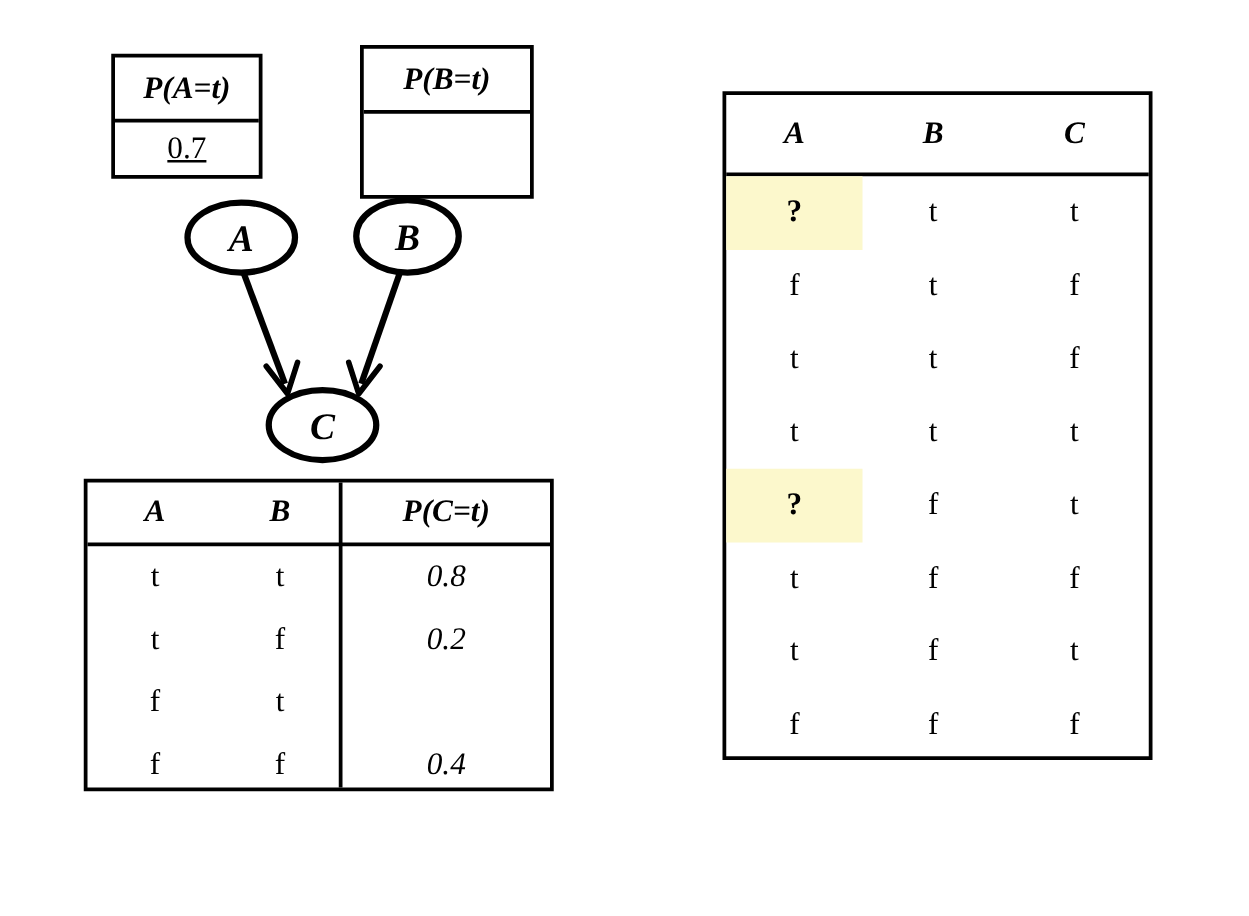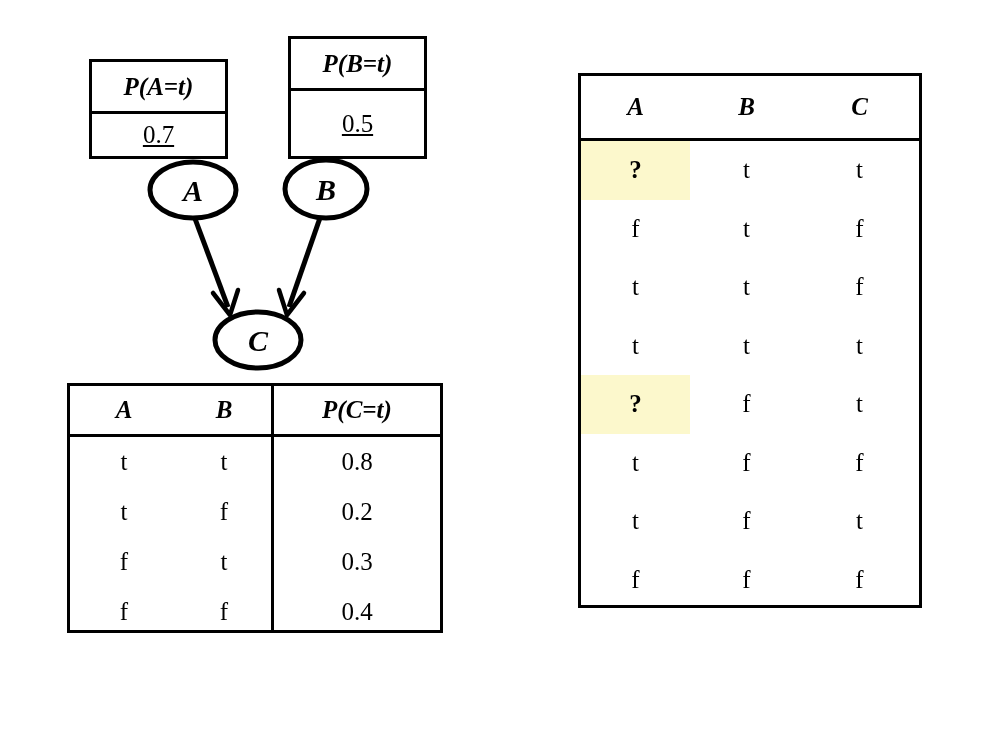--- a/index.html
+++ b/index.html
@@ -110,21 +110,21 @@
     align-items: center;
     justify-content: center;
     font-size: 25px;
   }
   .cell.hdr {
     font-style: italic;
     font-weight: bold;
   }
   .col-a  { left: 21px;  width: 66px; }
   .col-b  { left: 121px; width: 66px; }
-  .col-p  { left: 204px; right: 0; }
+  .col-p  { left: 204px; right: 0; font-style: italic; }
 
   
   #data-table {
     left: 578px;
     top: 73px;
     width: 344px;
     height: 535px;
   }
   #data-header-rule {
     position: absolute;
@@ -168,28 +168,27 @@
   .dcol-a { left: 0px;   width: 109px; }
   .dcol-b { left: 109px; width: 113px; }
   .dcol-c { left: 222px; width: 113px; }
   .dt-cell.highlight {
     background: #fcf8cc;
   }
 </style>
 </head>
 <body>
 
-<div class="box" id="prior-a" style="left:89px; top:59px; width:139px; height:100px;">
+<div class="box" id="prior-a" style="left:89px; top:43px; width:121px; height:100px;">
   <div class="prior-head">P(A=t)</div>
   <div class="prior-val">0.7</div>
 </div>
 
 <div class="box" id="prior-b" style="left:288px; top:36px; width:139px; height:123px;">
   <div class="prior-head">P(B=t)</div>
-  <div class="prior-val">0.5</div>
 </div>
 
 <svg id="graph-svg" width="460" height="390" viewBox="0 0 460 390">
 
   <g>
     <line x1="194" y1="216" x2="228" y2="307" stroke="#000" stroke-width="5"></line>
     <path d="M 213 293 L 230 315 L 238 290" fill="none" stroke="#000" stroke-width="4.5" stroke-linecap="round" stroke-linejoin="round"></path>
   </g>
 
   <g>
@@ -230,21 +229,20 @@
       <div class="cell col-p">0.8</div>
     </div>
     <div class="cpt-row">
       <div class="cell col-a">t</div>
       <div class="cell col-b">f</div>
       <div class="cell col-p">0.2</div>
     </div>
     <div class="cpt-row">
       <div class="cell col-a">f</div>
       <div class="cell col-b">t</div>
-      <div class="cell col-p">0.3</div>
     </div>
     <div class="cpt-row">
       <div class="cell col-a">f</div>
       <div class="cell col-b">f</div>
       <div class="cell col-p">0.4</div>
     </div>
   </div>
 </div>
 
 <div class="box" id="data-table">

